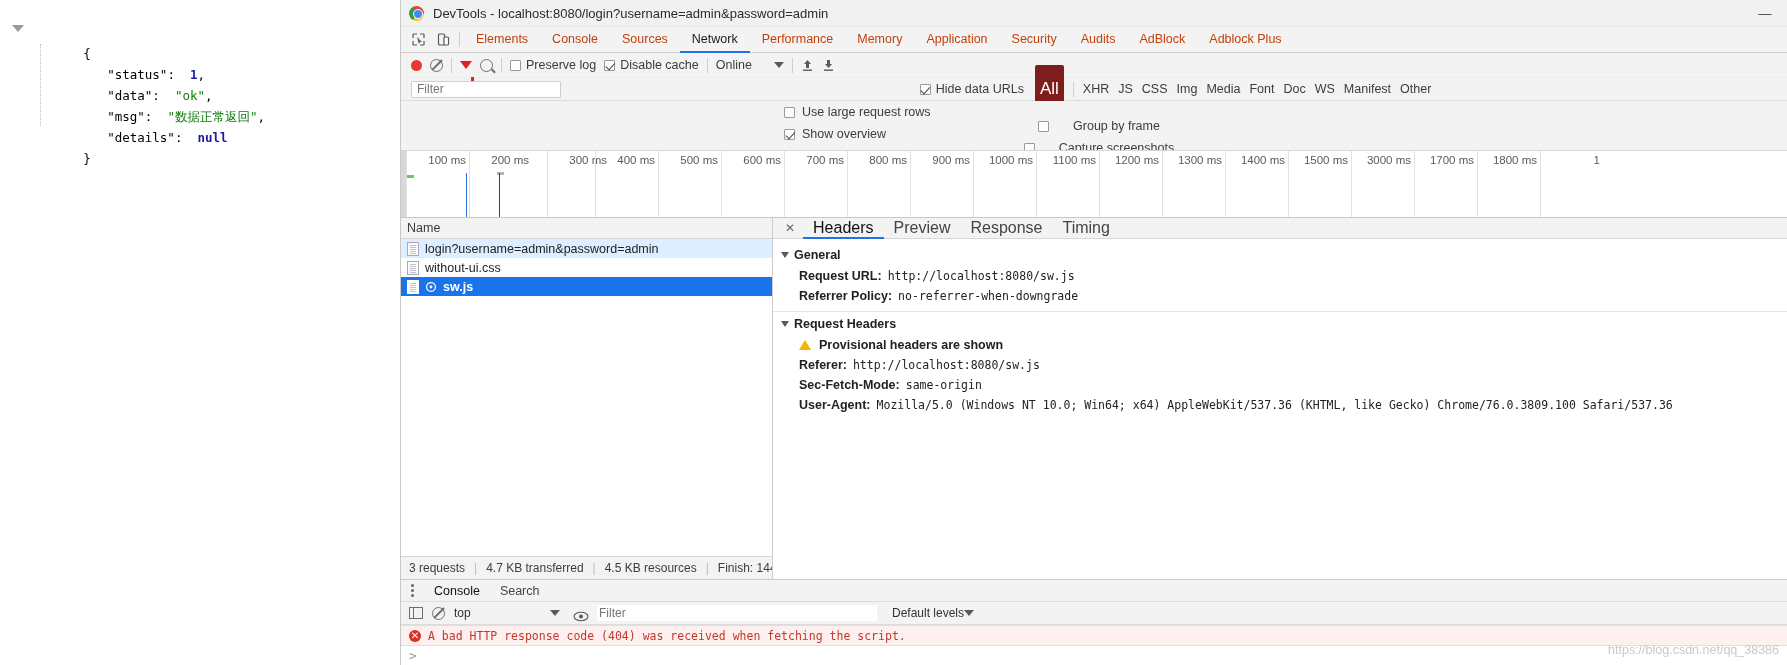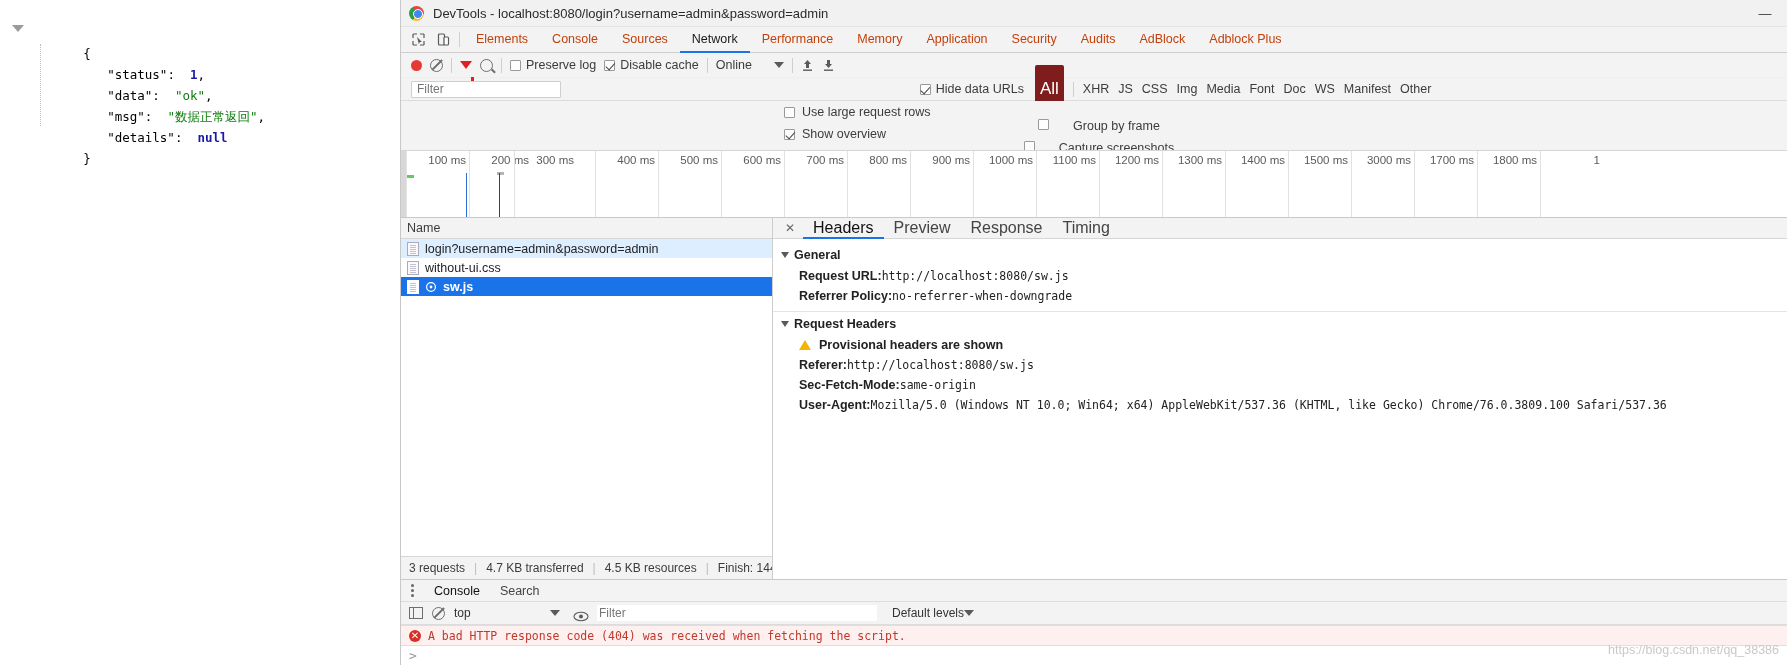--- a/index.html
+++ b/index.html
@@ -136,21 +136,21 @@
   }
   .all-chip {
     background:#7f1d1d; color:#fff; font-size:17px; padding:14px 5px; border-radius:2px;
   }
   .type-link { font-size:12.5px; color:#3c3c3c; }
 
   
   .opt-rows { background:#f3f3f3; flex:none; padding: 4px 0 5px 0; }
   .opt-row { display:flex; align-items:center; height:18px; padding-left:10px;flex-direction:column; }
   .opt-left { display:flex; align-items:center; gap:7px; width: 630px; }
-  .opt-right { display:flex; gap:24px; }
+  .opt-right { display:flex; align-items:center; gap:24px; }
   .opt-txt { font-size:12.5px; color:#3c3c3c; }
 
   
   .overview {
     height: 68px; background:#fff; border-top:1px solid #d6d6d6; border-bottom:1px solid #c9c9c9;
     position:relative; flex:none; overflow:hidden;
   }
   .ov-left-handle { position:absolute; left:0; top:0; width:5px; height:100%; background:#d8d8d8; }
   .ov-ticks { position:absolute; left:5px; top:0; right:0; height:100%; }
   .ov-tick { position:absolute; top:0; height:100%; border-left:1px solid #e2e2e2; }
@@ -212,21 +212,21 @@
     border-bottom:2px solid transparent; margin-bottom:-1px;
   }
   .dtab.active { color:#111; border-bottom-color:#1a73e8; }
   .detail-body { flex:1; overflow:hidden; padding-top:4px; }
   .sec-head {
     display:flex; align-items:center; gap:5px; font-size:12.5px; color:#222;
     font-weight:bold; padding: 5px 0 4px 8px;
   }
   .tri { width:0;height:0;border-left:4.5px solid transparent;border-right:4.5px solid transparent;border-top:6px solid #5a5a5a; }
   .hrow {
-    display:flex; align-items:baseline; padding: 3px 0 3px 26px;
+    display:flex; align-items:baseline; gap:6px; padding: 3px 0 3px 26px;
     font-size:12.5px; white-space:nowrap;
   }
   .hkey { color:#222; font-weight:bold; font-family:"Liberation Sans",sans-serif; }
   .hval { color:#222; font-family:"DejaVu Sans Mono", monospace; font-size:11.5px; }
   .sec-div { height:1px; background:#e4e4e4; margin: 5px 0 0 0; }
   .warn-tri {
     width:0;height:0;border-left:6px solid transparent;border-right:6px solid transparent;
     border-bottom:10px solid #f5b400; position:relative; flex:none;
   }
   .prov { font-size:12.5px; font-weight:bold; color:#222; }
@@ -427,21 +427,21 @@
       <div class="ov-left-handle"></div>
       <div class="ov-mark-green" style="left:6px;"></div>
       <div class="ov-mark-gray" style="left:96px;"></div>
       <div class="ov-ticks">
         <div class="ov-tick" style="left:0px;width:63px;">
             <span class="ov-tick-lbl">100 ms</span>
           </div>
         <div class="ov-tick" style="left:63px;width:63px;">
             <span class="ov-tick-lbl">200 ms</span>
           </div>
-        <div class="ov-tick" style="left:108px;width:63px;">
+        <div class="ov-tick" style="left:141px;width:63px;">
             <span class="ov-tick-lbl">300 ms</span>
           </div>
         <div class="ov-tick" style="left:189px;width:63px;">
             <span class="ov-tick-lbl">400 ms</span>
           </div>
         <div class="ov-tick" style="left:252px;width:63px;">
             <span class="ov-tick-lbl">500 ms</span>
           </div>
         <div class="ov-tick" style="left:315px;width:63px;">
             <span class="ov-tick-lbl">600 ms</span>

